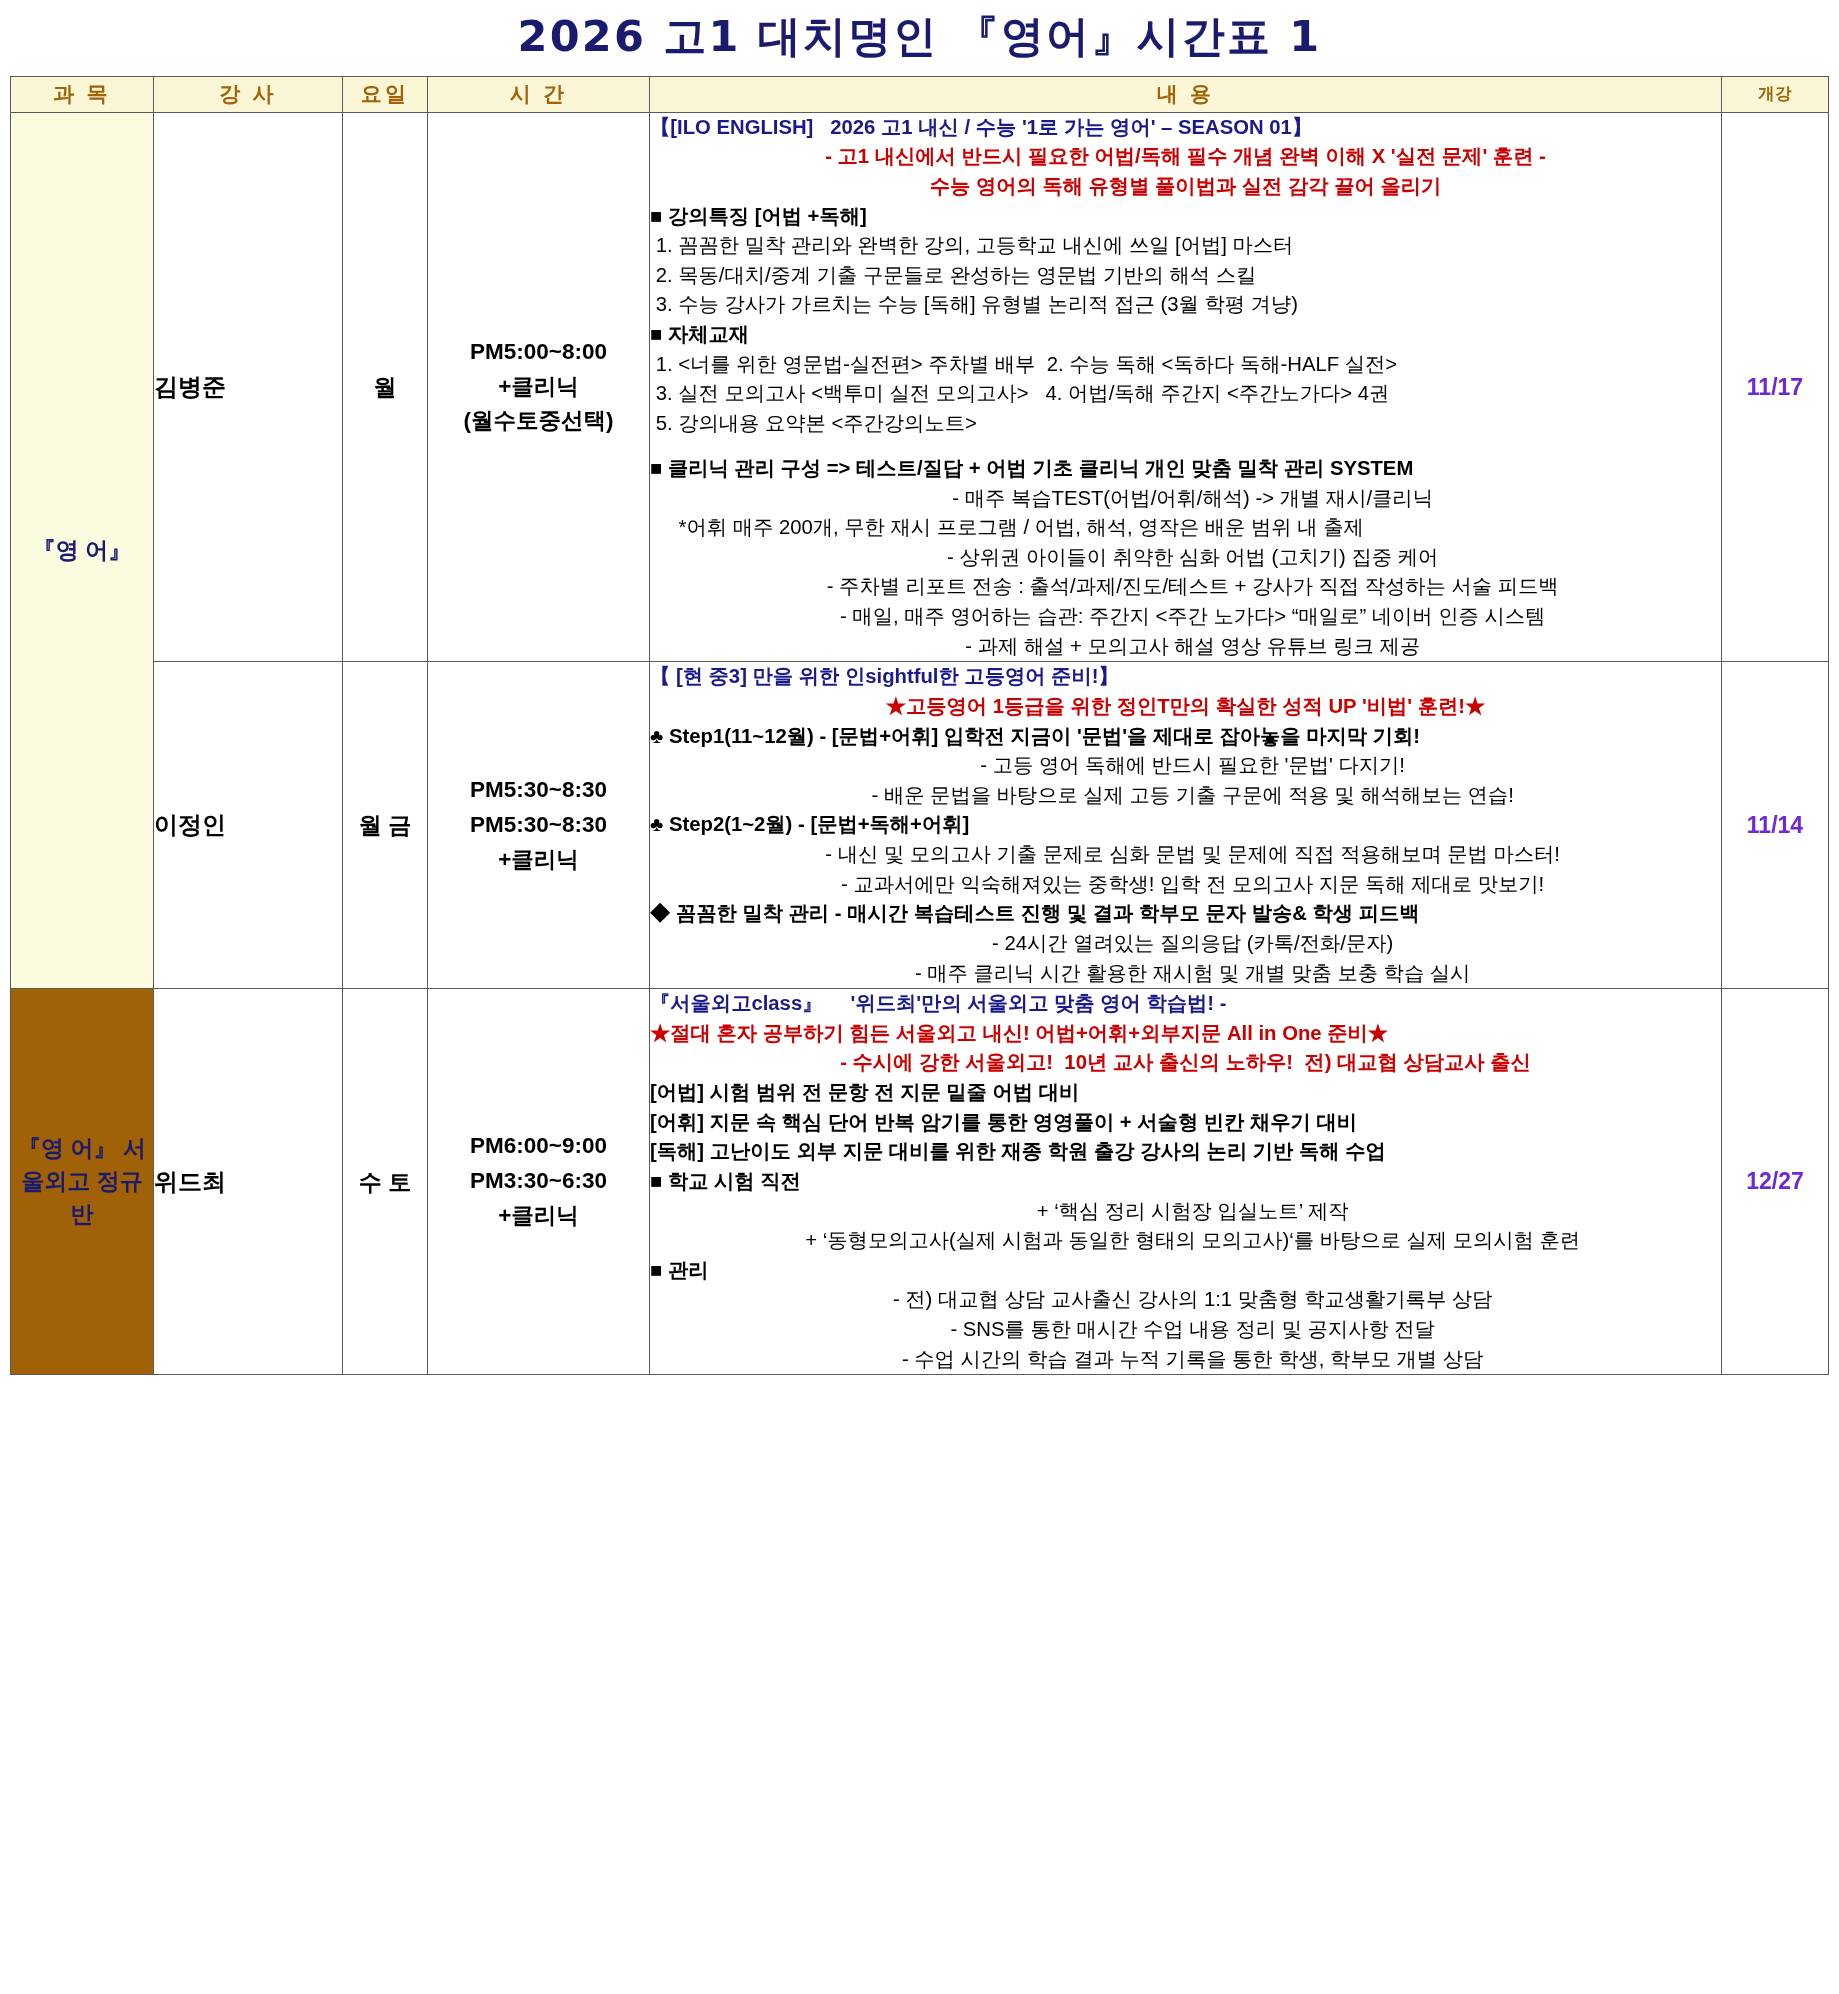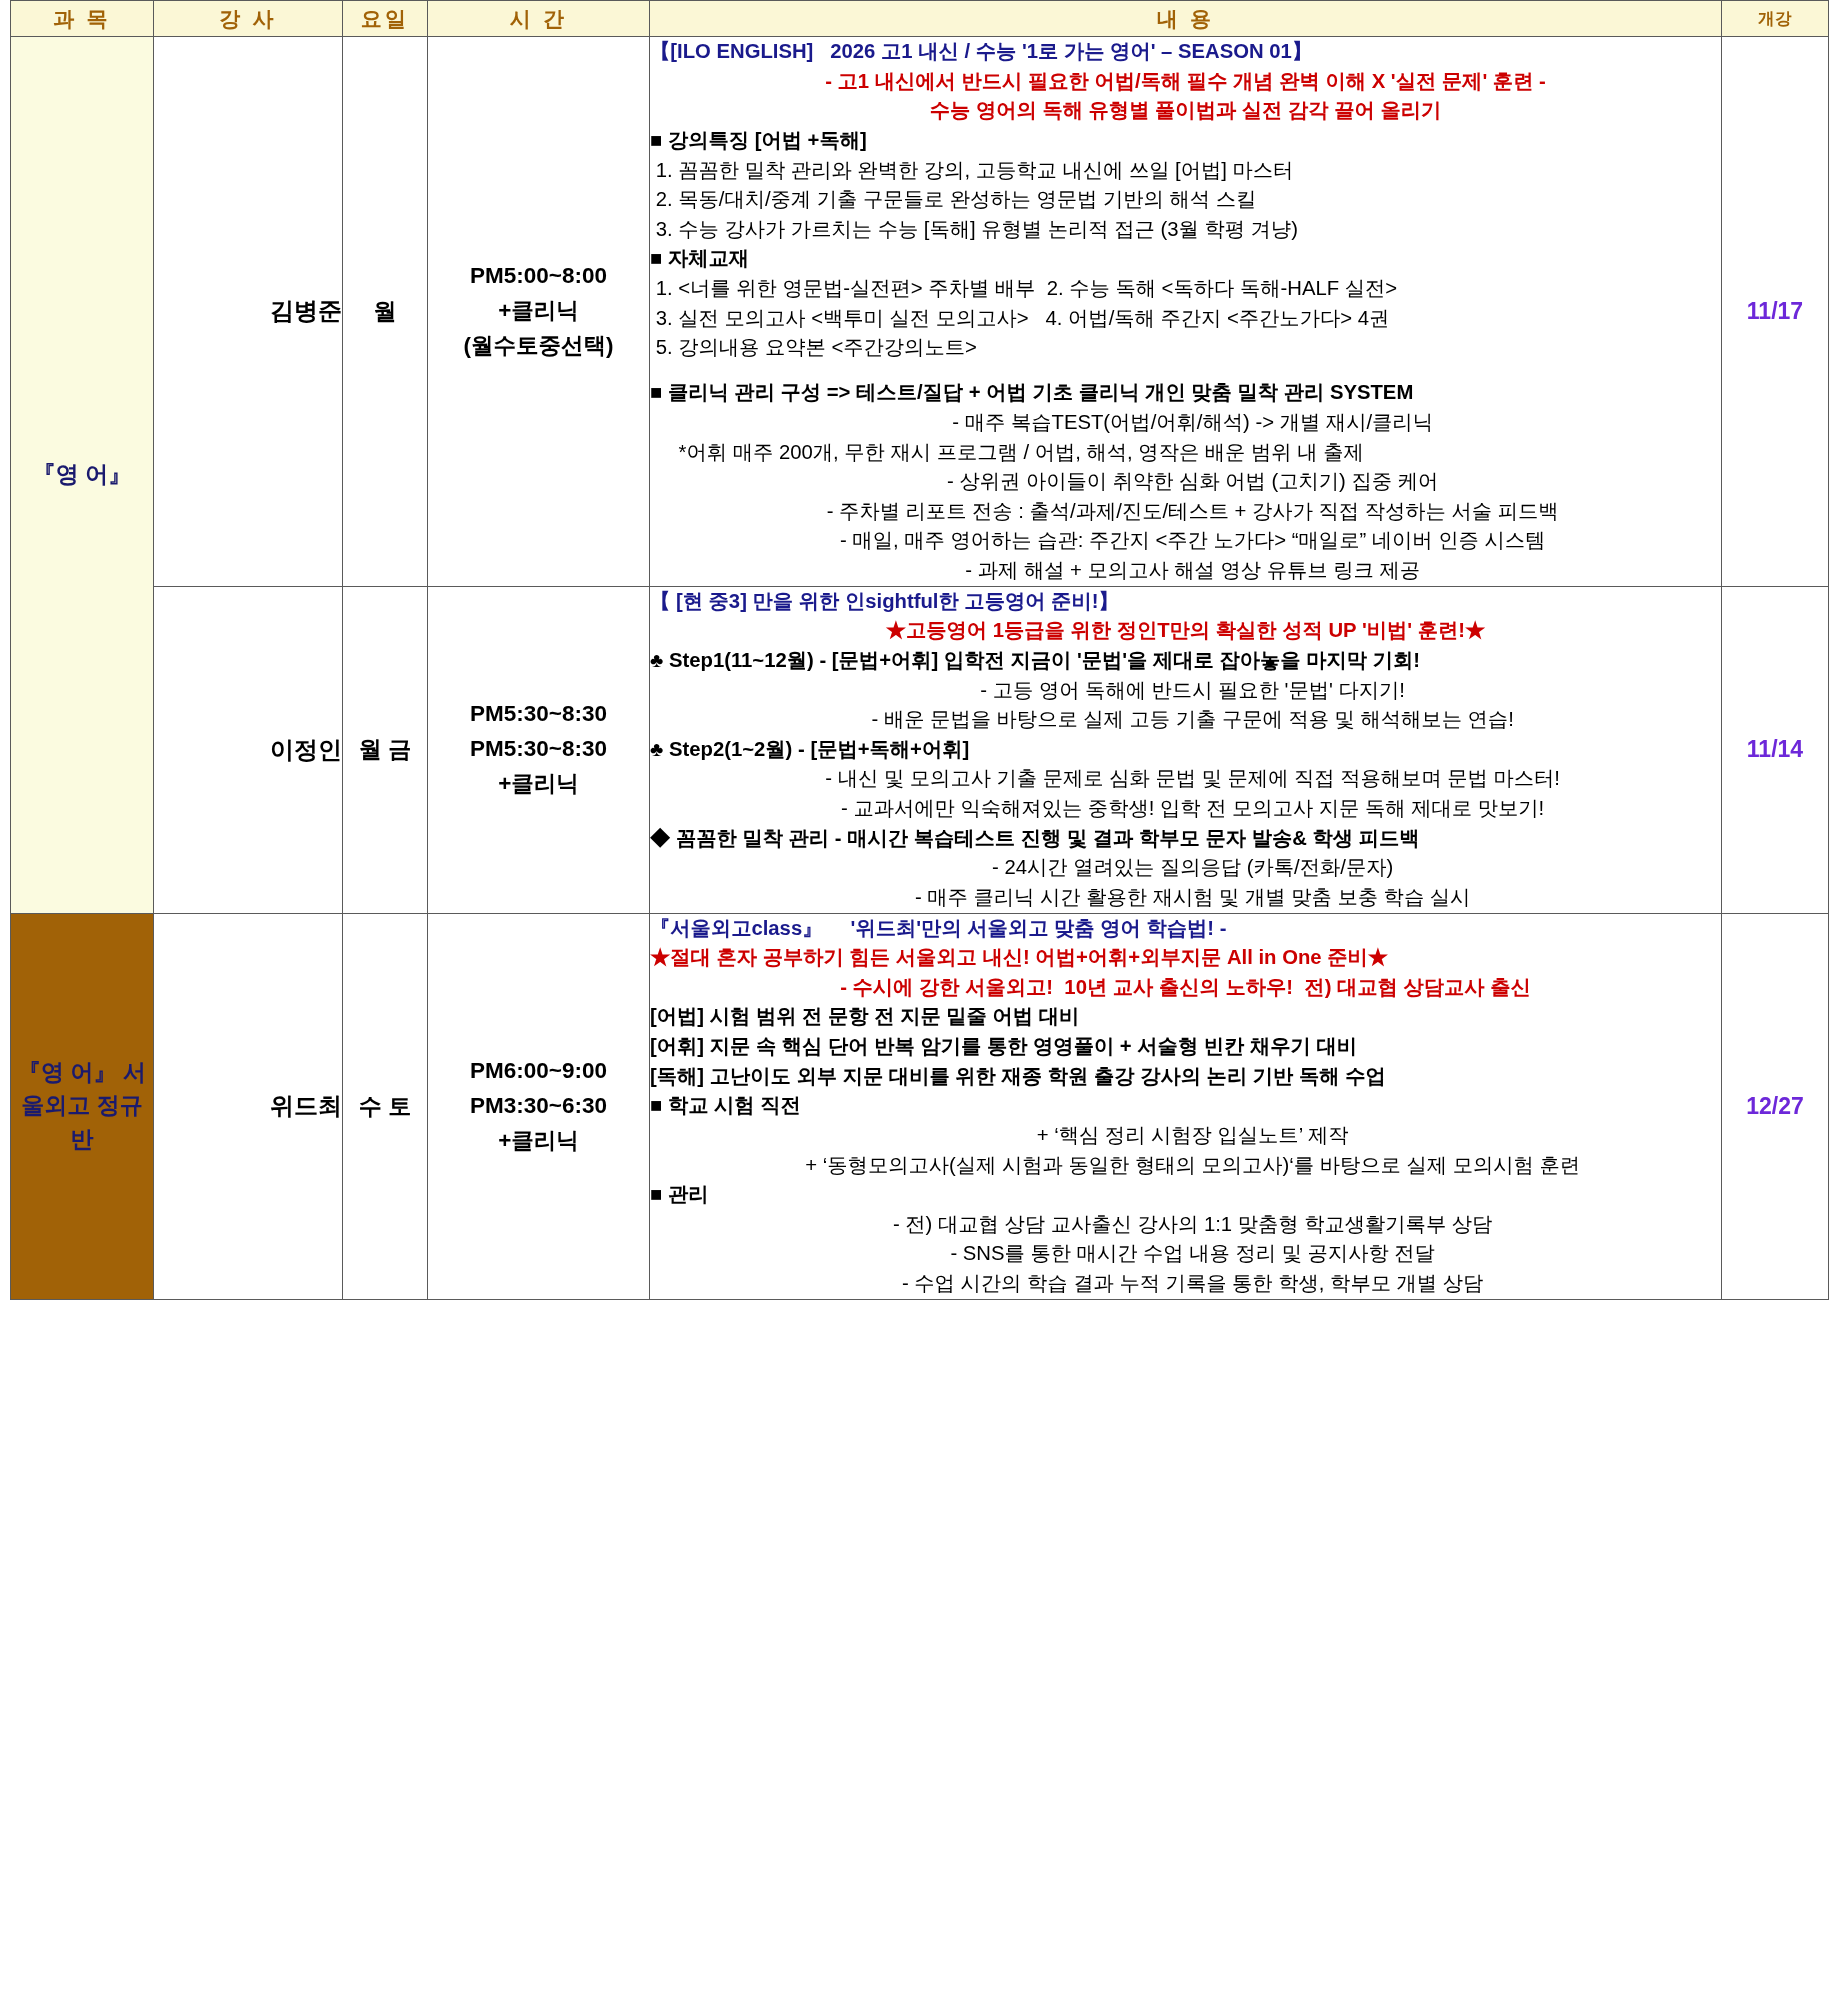--- a/index.html
+++ b/index.html
@@ -62,21 +62,21 @@
     font-size: 23px;
     font-weight: bold;
     color: #1a1a6e;
     line-height: 1.45;
     background: #fbfbe0;
   }
   td.subject.green {
     background: #a16207;
   }
   td.teacher {
-    text-align: right;
+    text-align: left;
     font-size: 24px;
     font-weight: bold;
     color: #000;
     background: #ffffff;
   }
   td.day {
     text-align: center;
     font-size: 23px;
     font-weight: bold;
     color: #000;
@@ -116,20 +116,23 @@
   .line.center    { text-align: center; }
   .line.spacer    { height: 15.4px; }
   .line.indent1   { padding-left: 14.3px; text-align: center; }
   .line.indent2   { padding-left: 28.6px; }
 </style>
 </head>
 <body>
 
 <div class="page">
 
+  <div class="title-bar">
+    <span class="title">2026 고1 대치명인 『영어』시간표 1</span>
+  </div>
 
   <table class="schedule">
     <colgroup>
       <col class="col-subject">
       <col class="col-teacher">
       <col class="col-day">
       <col class="col-time">
       <col class="col-content">
       <col class="col-open">
     </colgroup>

